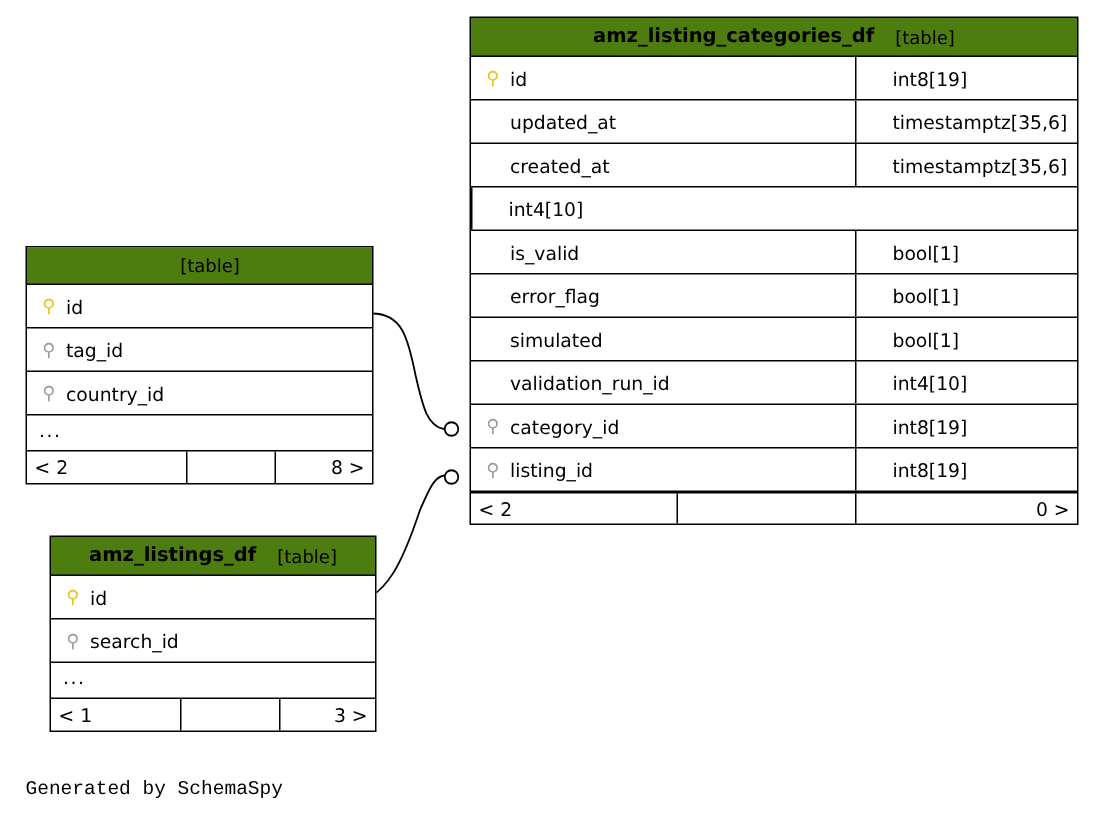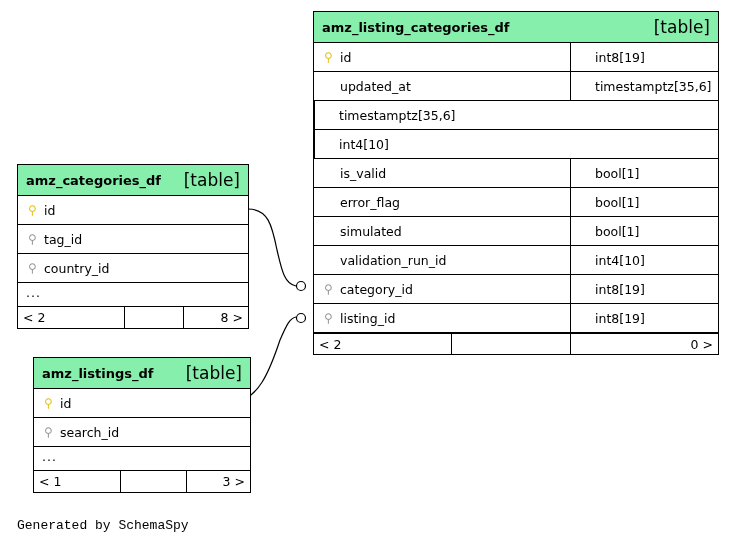--- a/index.html
+++ b/index.html
@@ -24,33 +24,33 @@
   }
   .table-box {
     position: absolute;
     border: 1px solid #000000;
     background: #ffffff;
     box-sizing: border-box;
   }
   .tbl-header {
     display: flex;
     align-items: center;
-    justify-content: space-between;
+    justify-content: center;
     border-bottom: 1px solid #000000;
     padding: 5px 8px 5px 8px;
     box-sizing: border-box;
-    background: #86efac;
+    background: #4d7c0f;
   }
   .tbl-title {
     font-weight: bold;
     font-size: 13px;
     white-space: nowrap;
   }
   .tbl-tag {
-    font-size: 17px;
+    font-size: 12px;
     color: #000000;
     margin-left: 14px;
     white-space: nowrap;
   }
   .col-row {
     display: flex;
     align-items: stretch;
     border-bottom: 1px solid #000000;
     box-sizing: border-box;
     min-height: 29px;
@@ -163,20 +163,24 @@
 
     <div class="col-row">
       <span class="col-name">
         <span class="key-icon key-none">⚲</span>
         <span>updated_at</span>
       </span>
       <span class="col-type" style="width:148px;">timestamptz[35,6]</span>
     </div>
 
     <div class="col-row">
+      <span class="col-name">
+        <span class="key-icon key-none">⚲</span>
+        <span>created_at</span>
+      </span>
       <span class="col-type" style="width:148px;">timestamptz[35,6]</span>
     </div>
 
     <div class="col-row">
       <span class="col-type" style="width:148px;">int4[10]</span>
     </div>
 
     <div class="col-row">
       <span class="col-name">
         <span class="key-icon key-none">⚲</span>
@@ -227,21 +231,20 @@
 
     <div class="footer-row" style="border-top:1px solid #000000;">
       <span class="footer-cell footer-left" style="width:137px;">&lt; 2</span>
       <span class="footer-cell footer-mid" style="width:120px;"></span>
       <span class="footer-cell footer-right" style="width:147px;">0 &gt;</span>
     </div>
   </div>
 
   <div class="table-box" style="left:17px; top:164px; width:232px;">
     <div class="tbl-header">
-      <span class="tbl-title">amz_categories_df</span>
       <span class="tbl-tag">[table]</span>
     </div>
 
     <div class="col-row">
       <span class="col-name">
         <span class="key-icon key-pk">⚲</span>
         <span>id</span>
       </span>
     </div>
 

